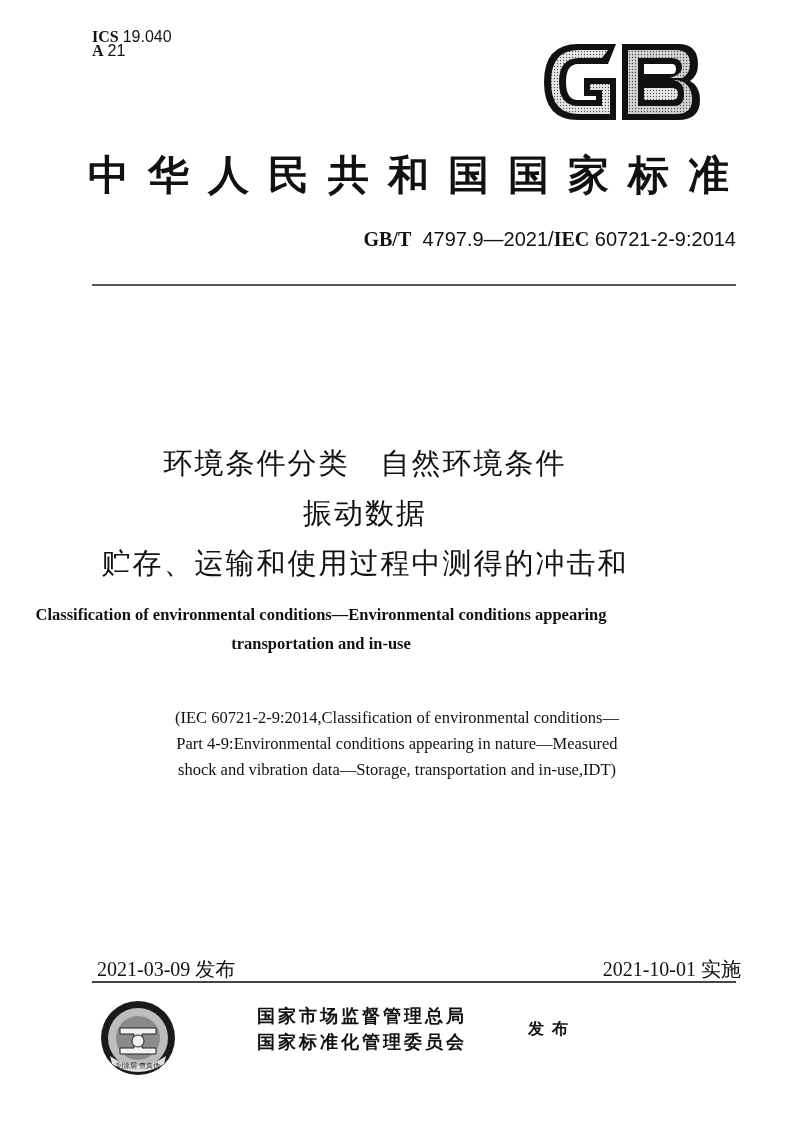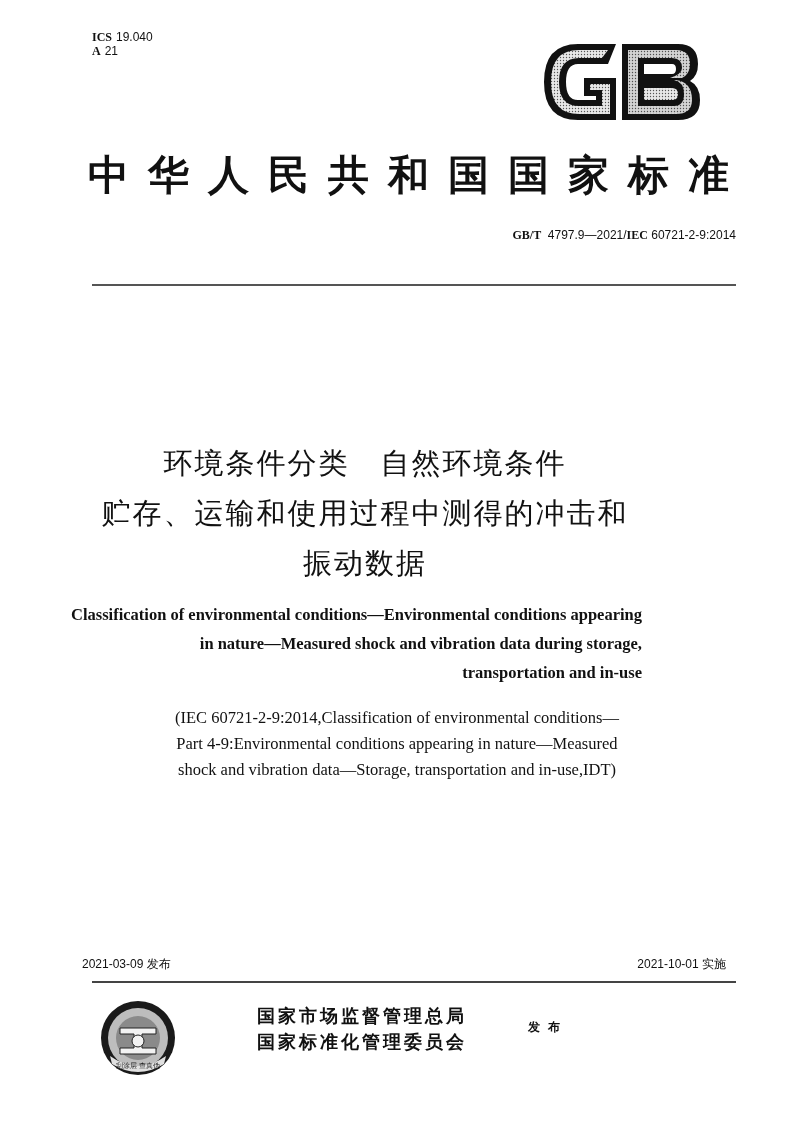--- a/index.html
+++ b/index.html
@@ -1,34 +1,34 @@
 <!DOCTYPE html>
 <html><head>
 <meta charset="utf-8">
 <style>
   html, body { margin: 0; padding: 0; background: #ffffff; }
   body { width: 794px; height: 1123px; position: relative; overflow: hidden; color: #111; font-family: "DejaVu Sans", sans-serif; }
   .abs { position: absolute; }
-  .ics { left: 92px; top: 30px; font-size: 12px; line-height: 14px; font-family: "Liberation Sans", sans-serif; }
+  .ics { left: 92px; top: 30px; font-size: 16px; line-height: 14px; font-family: "Liberation Sans", sans-serif; }
   .ics b { font-family: "Liberation Serif", serif; font-weight: bold; margin-right: 4px; }
   .gb-logo { left: 538px; top: 38px; width: 165px; height: 88px; }
   .nat-title { left: 88px; top: 150px; width: 655px; font-family: Liberation Sans, sans-serif; font-weight: bold; font-size: 41px; letter-spacing: 19px; white-space: nowrap; line-height: 50px; }
-  .std-no { right: 58px; top: 228px; font-size: 12px; font-family: "Liberation Sans", sans-serif; white-space: nowrap; }
+  .std-no { right: 58px; top: 228px; font-size: 20px; font-family: "Liberation Sans", sans-serif; white-space: nowrap; }
   .std-no .ser { font-family: "Liberation Serif", serif; font-weight: bold; }
   .rule-top { left: 92px; top: 284px; width: 644px; height: 2px; background: #555; }
   .cn-title { left: 0; top: 438px; width: 730px; text-align: center; font-family: "DejaVu Sans", sans-serif; font-size: 29px; line-height: 50px; letter-spacing: 2px; }
-  .en-title { left: 0; top: 600px; width: 642px; text-align: right; font-family: "Liberation Serif", serif; font-weight: bold; font-size: 16.5px; line-height: 29px; }
+  .en-title { left: 0; top: 600px; width: 642px; text-align: center; font-family: "Liberation Serif", serif; font-weight: bold; font-size: 16.5px; line-height: 29px; }
   .iec { left: 0; top: 705px; width: 794px; text-align: center; font-family: "Liberation Serif", serif; font-size: 16.5px; line-height: 26px; }
-  .dates { left: 82px; top: 952px; width: 644px; height: 24px; font-family: Liberation Sans, sans-serif; font-size: 12px; }
+  .dates { left: 97px; top: 952px; width: 644px; height: 24px; font-family: Liberation Serif, serif; font-size: 20px; }
   .dates .l { position: absolute; left: 0; top: 4px; }
   .dates .r { position: absolute; right: 0; top: 4px; }
   .rule-bot { left: 92px; top: 981px; width: 644px; height: 2px; background: #444; }
   .seal { left: 98px; top: 998px; width: 96px; height: 80px; }
   .issuers { left: 257px; top: 1003px; font-family: "DejaVu Serif", serif; font-weight: bold; font-size: 18px; line-height: 26px; letter-spacing: 3px; }
-  .publish { left: 528px; top: 1019px; font-family: "DejaVu Serif", serif; font-weight: bold; font-size: 12px; letter-spacing: 8px; }
+  .publish { left: 528px; top: 1019px; font-family: "DejaVu Serif", serif; font-weight: bold; font-size: 16px; letter-spacing: 8px; }
 </style>
 </head>
 <body>
 
 <div class="abs ics">
   <div><b>ICS</b><span>19.040</span></div>
   <div><b>A</b><span>21</span></div>
 </div>
 
 <svg class="abs gb-logo" viewBox="0 0 165 88">
@@ -52,27 +52,26 @@
 
 <div class="abs std-no">
   <span class="ser">GB/T</span>&nbsp;
   <span>4797.9—2021/</span><span class="ser">IEC</span>&nbsp;<span>60721-2-9:2014</span>
 </div>
 
 <div class="abs rule-top"></div>
 
 <div class="abs cn-title">
   <div>环境条件分类　自然环境条件</div>
+  <div>振动数据</div>
   <div>贮存、运输和使用过程中测得的冲击和</div>
-  <div>振动数据</div>
 </div>
 
 <div class="abs en-title">
   <div>Classification of environmental conditions—Environmental conditions appearing</div>
-  <div>in nature—Measured shock and vibration data during storage,</div>
   <div>transportation and in-use</div>
 </div>
 
 <div class="abs iec">
   <div>(IEC 60721-2-9:2014,Classification of environmental conditions—</div>
   <div>Part 4-9:Environmental conditions appearing in nature—Measured</div>
   <div>shock and vibration data—Storage, transportation and in-use,IDT)</div>
 </div>
 
 <div class="abs dates">

